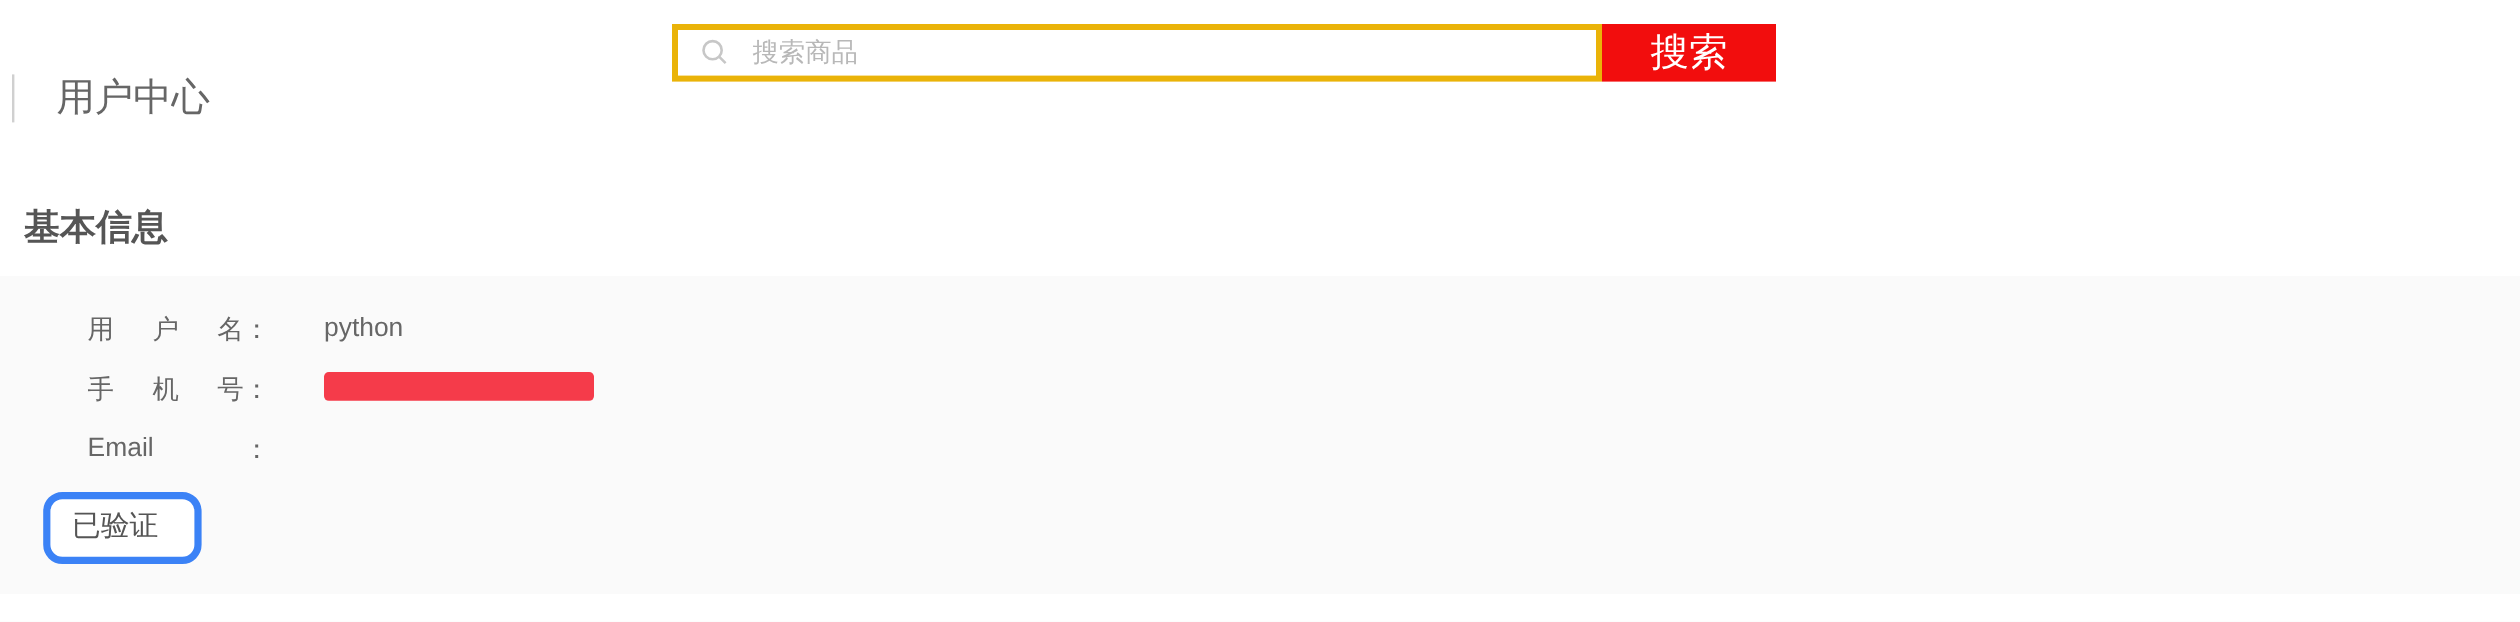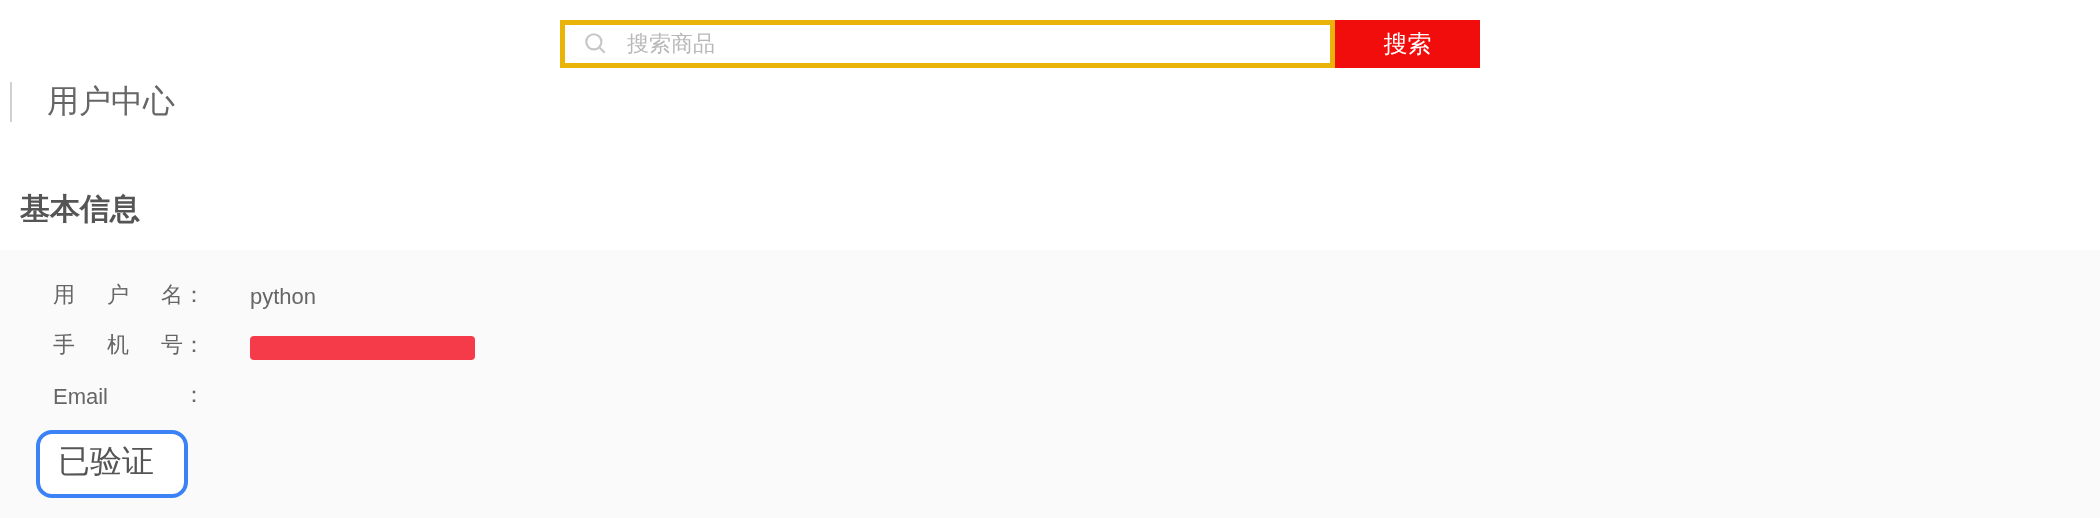--- a/index.html
+++ b/index.html
@@ -16,21 +16,21 @@
     }
     .top-bar {
       display: flex;
       align-items: flex-start;
       padding-top: 20px;
     }
     .page-title-wrap {
       display: flex;
       align-items: center;
       margin-left: 10px;
-      margin-top: 60px;
+      margin-top: 40px;
     }
     .page-title-divider {
       width: 2px;
       height: 40px;
       background: #d0d0d0;
       margin-right: 35px;
     }
     .page-title {
       font-size: 32px;
       color: #666;
@@ -67,21 +67,21 @@
       background: transparent;
     }
     .search-input::placeholder {
       color: #b8b8b8;
     }
     .search-button {
       width: 145px;
       background: #f20d0d;
       color: #fff;
       border: none;
-      font-size: 24px;
+      font-size: 32px;
       font-weight: 500;
       cursor: pointer;
       display: flex;
       align-items: center;
       justify-content: center;
     }
     .section-title {
       font-size: 30px;
       color: #555;
       margin-left: 20px;
@@ -89,23 +89,23 @@
       font-weight: 700;
     }
     .info-panel {
       background: #fafafa;
       margin-top: 20px;
       padding: 30px 0 25px 0;
       position: relative;
     }
     .info-row {
       display: flex;
-      align-items: flex-end;
+      align-items: flex-start;
       margin-bottom: 20px;
-      padding-left: 53px;
+      padding-left: 73px;
       font-size: 22px;
       color: #666;
     }
     .info-label {
       width: 130px;
       text-align: justify;
       text-align-last: justify;
     }
     .info-colon {
       margin-right: 45px;
@@ -113,23 +113,23 @@
     .info-value {
       color: #666;
     }
     .redacted-bar {
       width: 225px;
       height: 24px;
       background: #f53b4a;
       border-radius: 4px;
     }
     .verified-badge {
-      border: 4px solid #3b82f6;
+      border: 6px solid #3b82f6;
       border-radius: 16px;
-      font-size: 32px;
+      font-size: 24px;
       color: #555;
       padding: 6px 30px 10px 18px;
       display: inline-block;
       margin-left: 36px;
       background: #fff;
     }
   </style>
 </head>
 <body>
 

